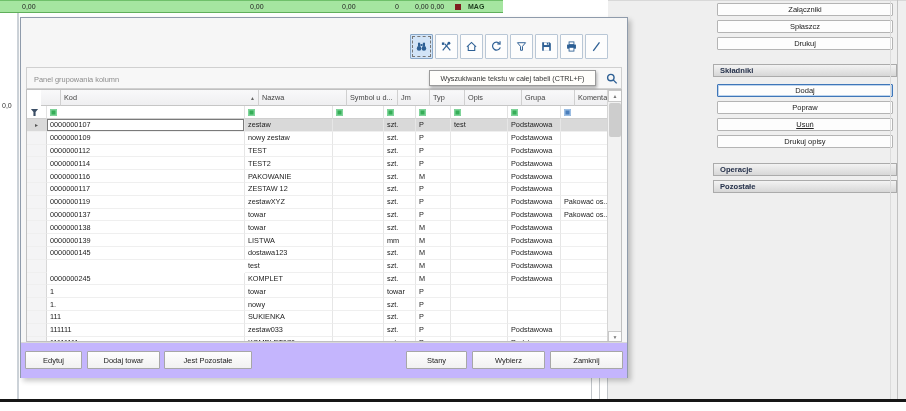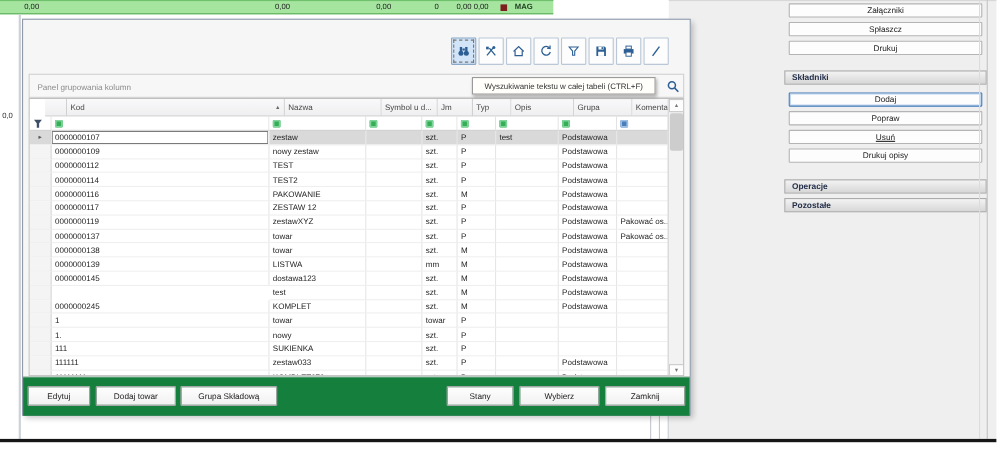--- a/index.html
+++ b/index.html
@@ -81,21 +81,21 @@
   .g-row.sel .g-cell { background:#d9d9d9; }
   .g-cell.indic { background:#f4f4f5; border-right:1px solid #d8d8d8; color:#555; font-size:6px; justify-content:center; padding-left:0; }
   .g-row.sel .g-cell.focused { background:#fff; box-shadow:inset 0 0 0 1px #7a7a7a; }
   #vscroll { position:absolute; right:0; top:0; width:14px; height:253px; background:#f2f2f2; border-left:1px solid #d5d5d5; }
   .sc-btn { position:absolute; left:0; width:14px; height:12px; background:#fdfdfd; border:1px solid #c9c9c9;
     font-size:5px; color:#777; display:flex; align-items:center; justify-content:center; }
   #sc-up { top:0; } #sc-down { bottom:0; }
   #sc-thumb { position:absolute; left:1px; top:13px; width:12px; height:34px; background:#cdcdcd; border-radius:2px; }
 
   
-  #dlg-footer { position:absolute; left:0; top:324px; width:606px; height:36px; background:#15803d; border-top:1px solid #d9d9d9; }
+  #dlg-footer { position:absolute; left:0; top:324px; width:606px; height:36px; background:#c4b5fd; border-top:1px solid #d9d9d9; }
   .ft-btn { position:absolute; top:8px; height:18px; background:linear-gradient(#fefefe,#f1f1f1);
     border:1px solid #a7a7a7; border-radius:1px; font-size:7.5px; color:#222;
     display:flex; align-items:center; justify-content:center; }
 </style>
 </head>
 <body>
 
 <div class="abs" id="top-strip">
   <div id="strip-square"></div>
   <span id="strip-tag">MAG</span>
@@ -455,20 +455,20 @@
     <div id="vscroll">
       <div class="sc-btn" id="sc-up">▲</div>
       <div id="sc-thumb"></div>
       <div class="sc-btn" id="sc-down">▼</div>
     </div>
   </div>
 
   <div id="dlg-footer">
     <div class="ft-btn" style="left:4px;width:57px">Edytuj</div>
     <div class="ft-btn" style="left:66px;width:73px">Dodaj towar</div>
-    <div class="ft-btn" style="left:143px;width:88px">Grupa Składową</div>
+    <div class="ft-btn" style="left:143px;width:88px">Jest Pozostałe</div>
     <div class="ft-btn" style="left:385px;width:61px">Stany</div>
     <div class="ft-btn" style="left:451px;width:73px">Wybierz</div>
     <div class="ft-btn" style="left:529px;width:73px">Zamknij</div>
   </div>
 </div>
 
 <div class="abs" id="black-line"></div>
 
 </body></html>

